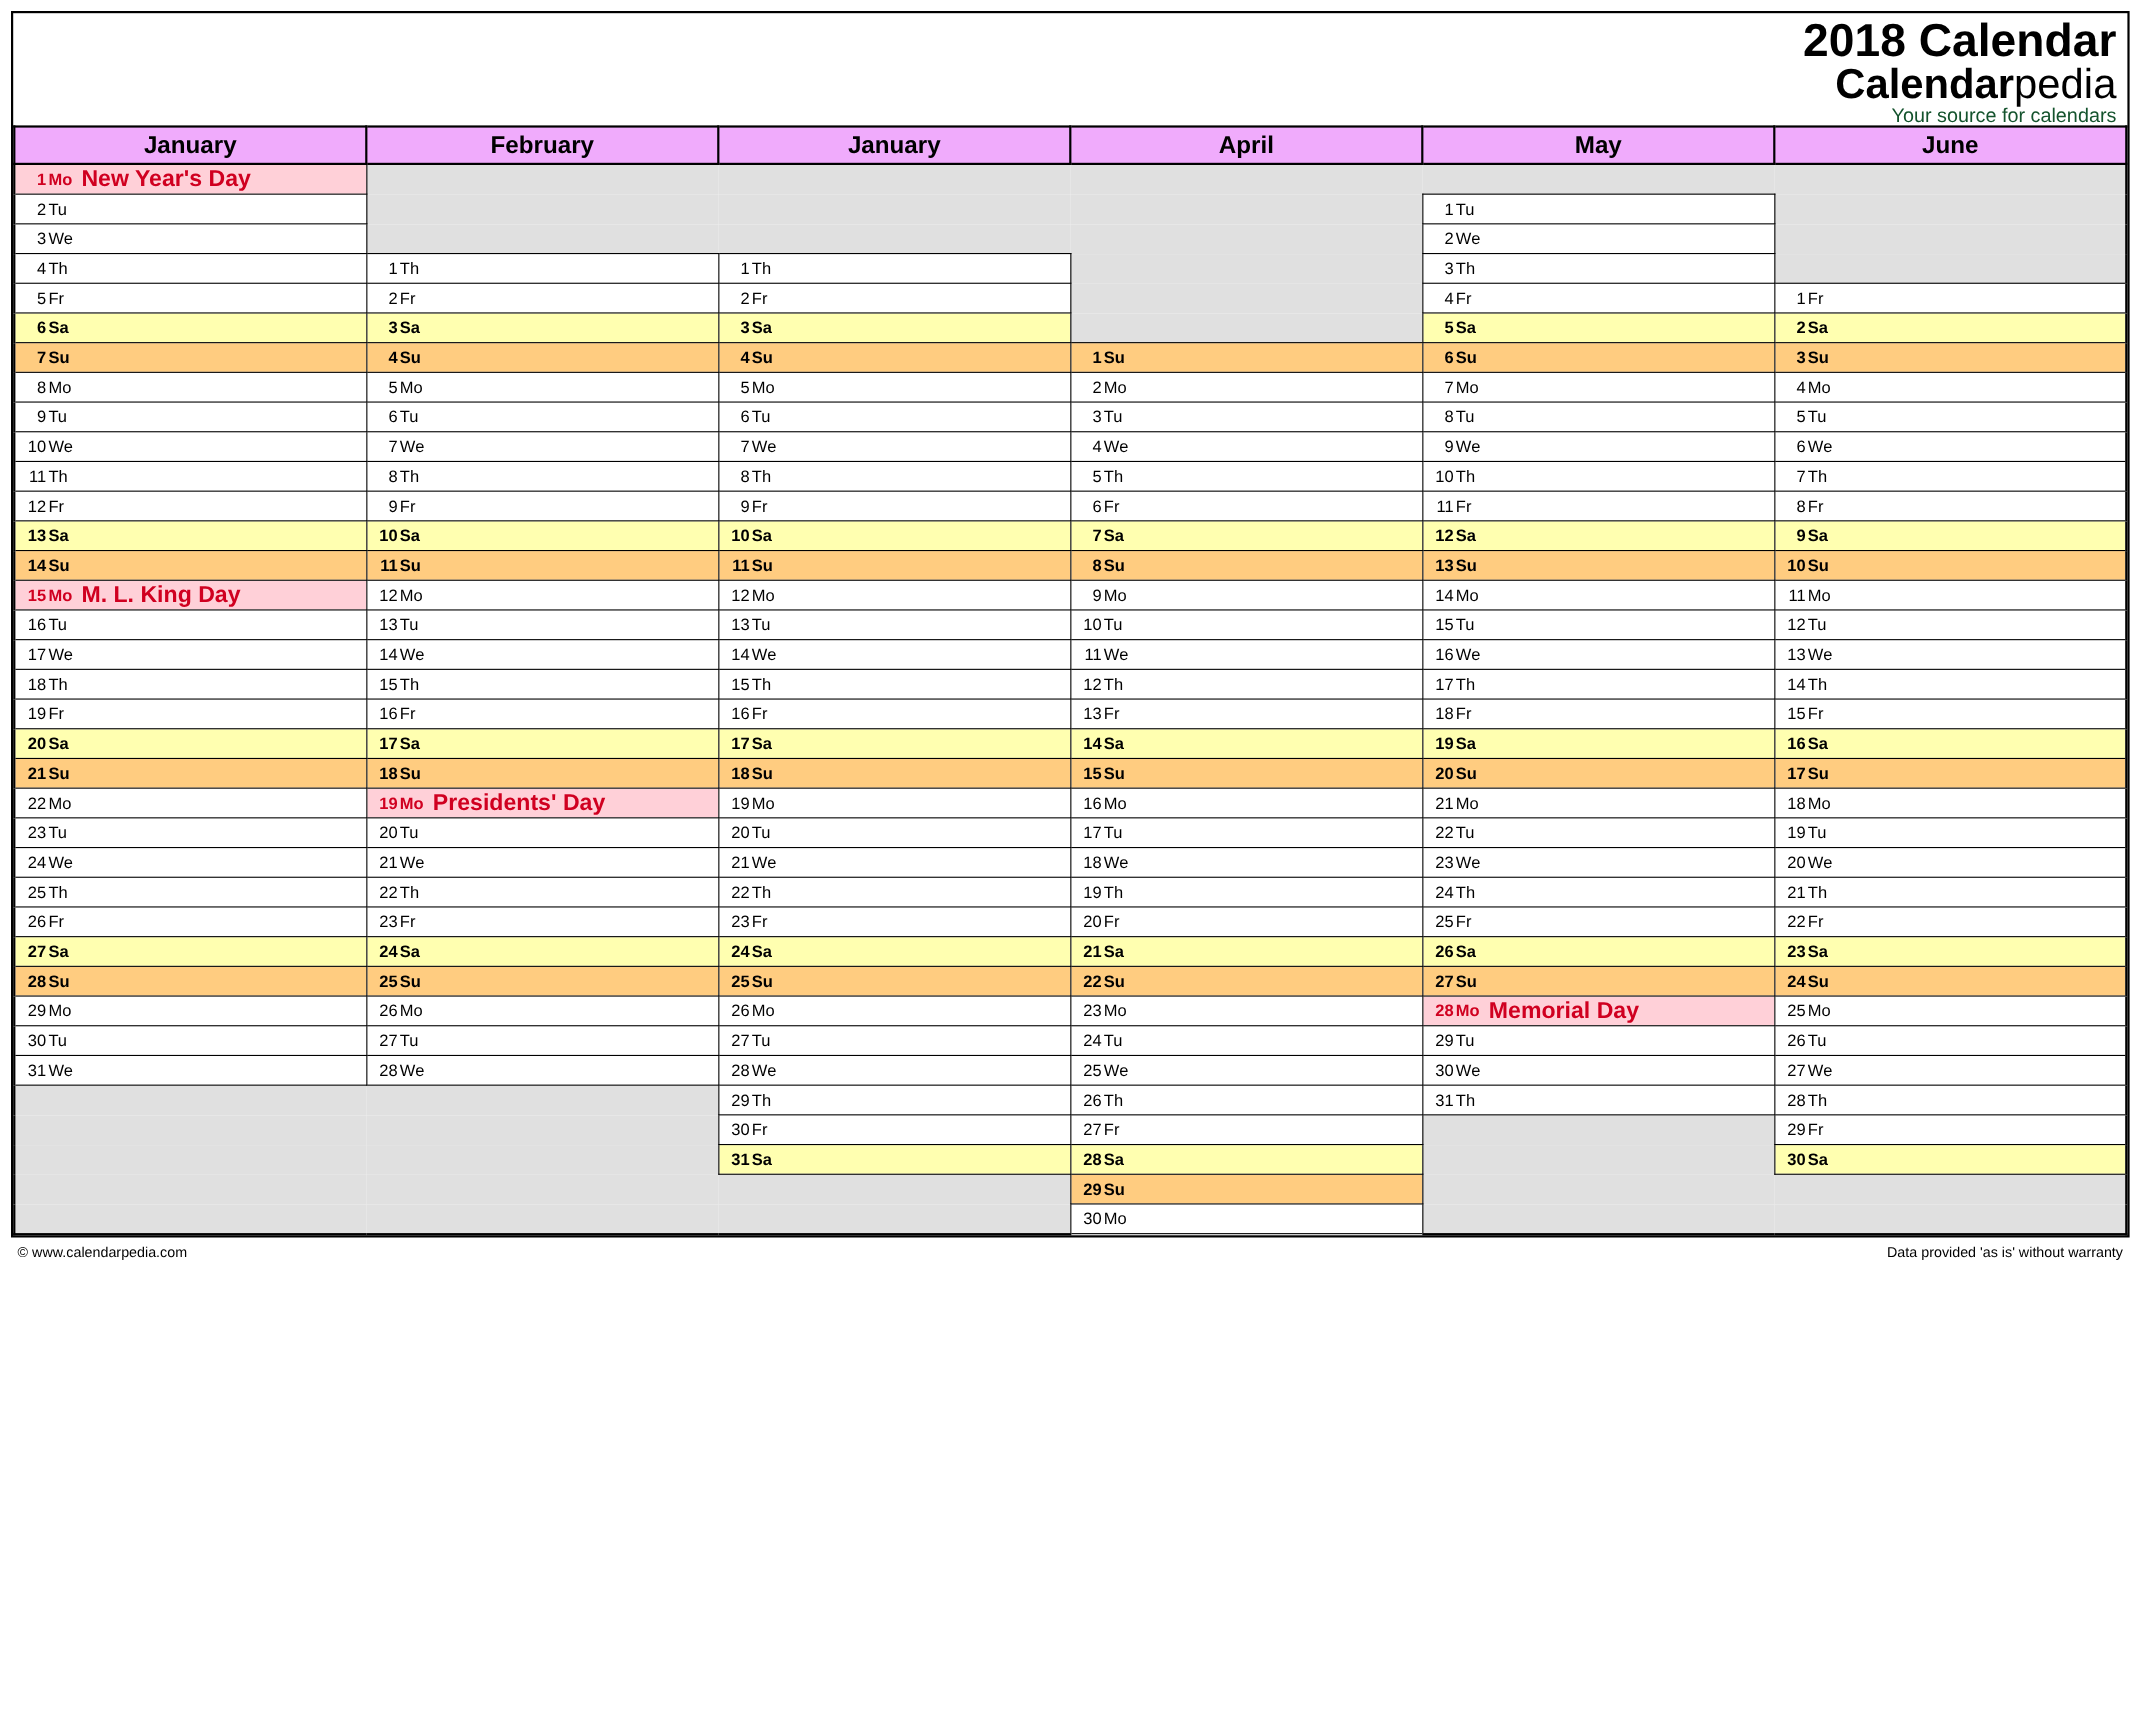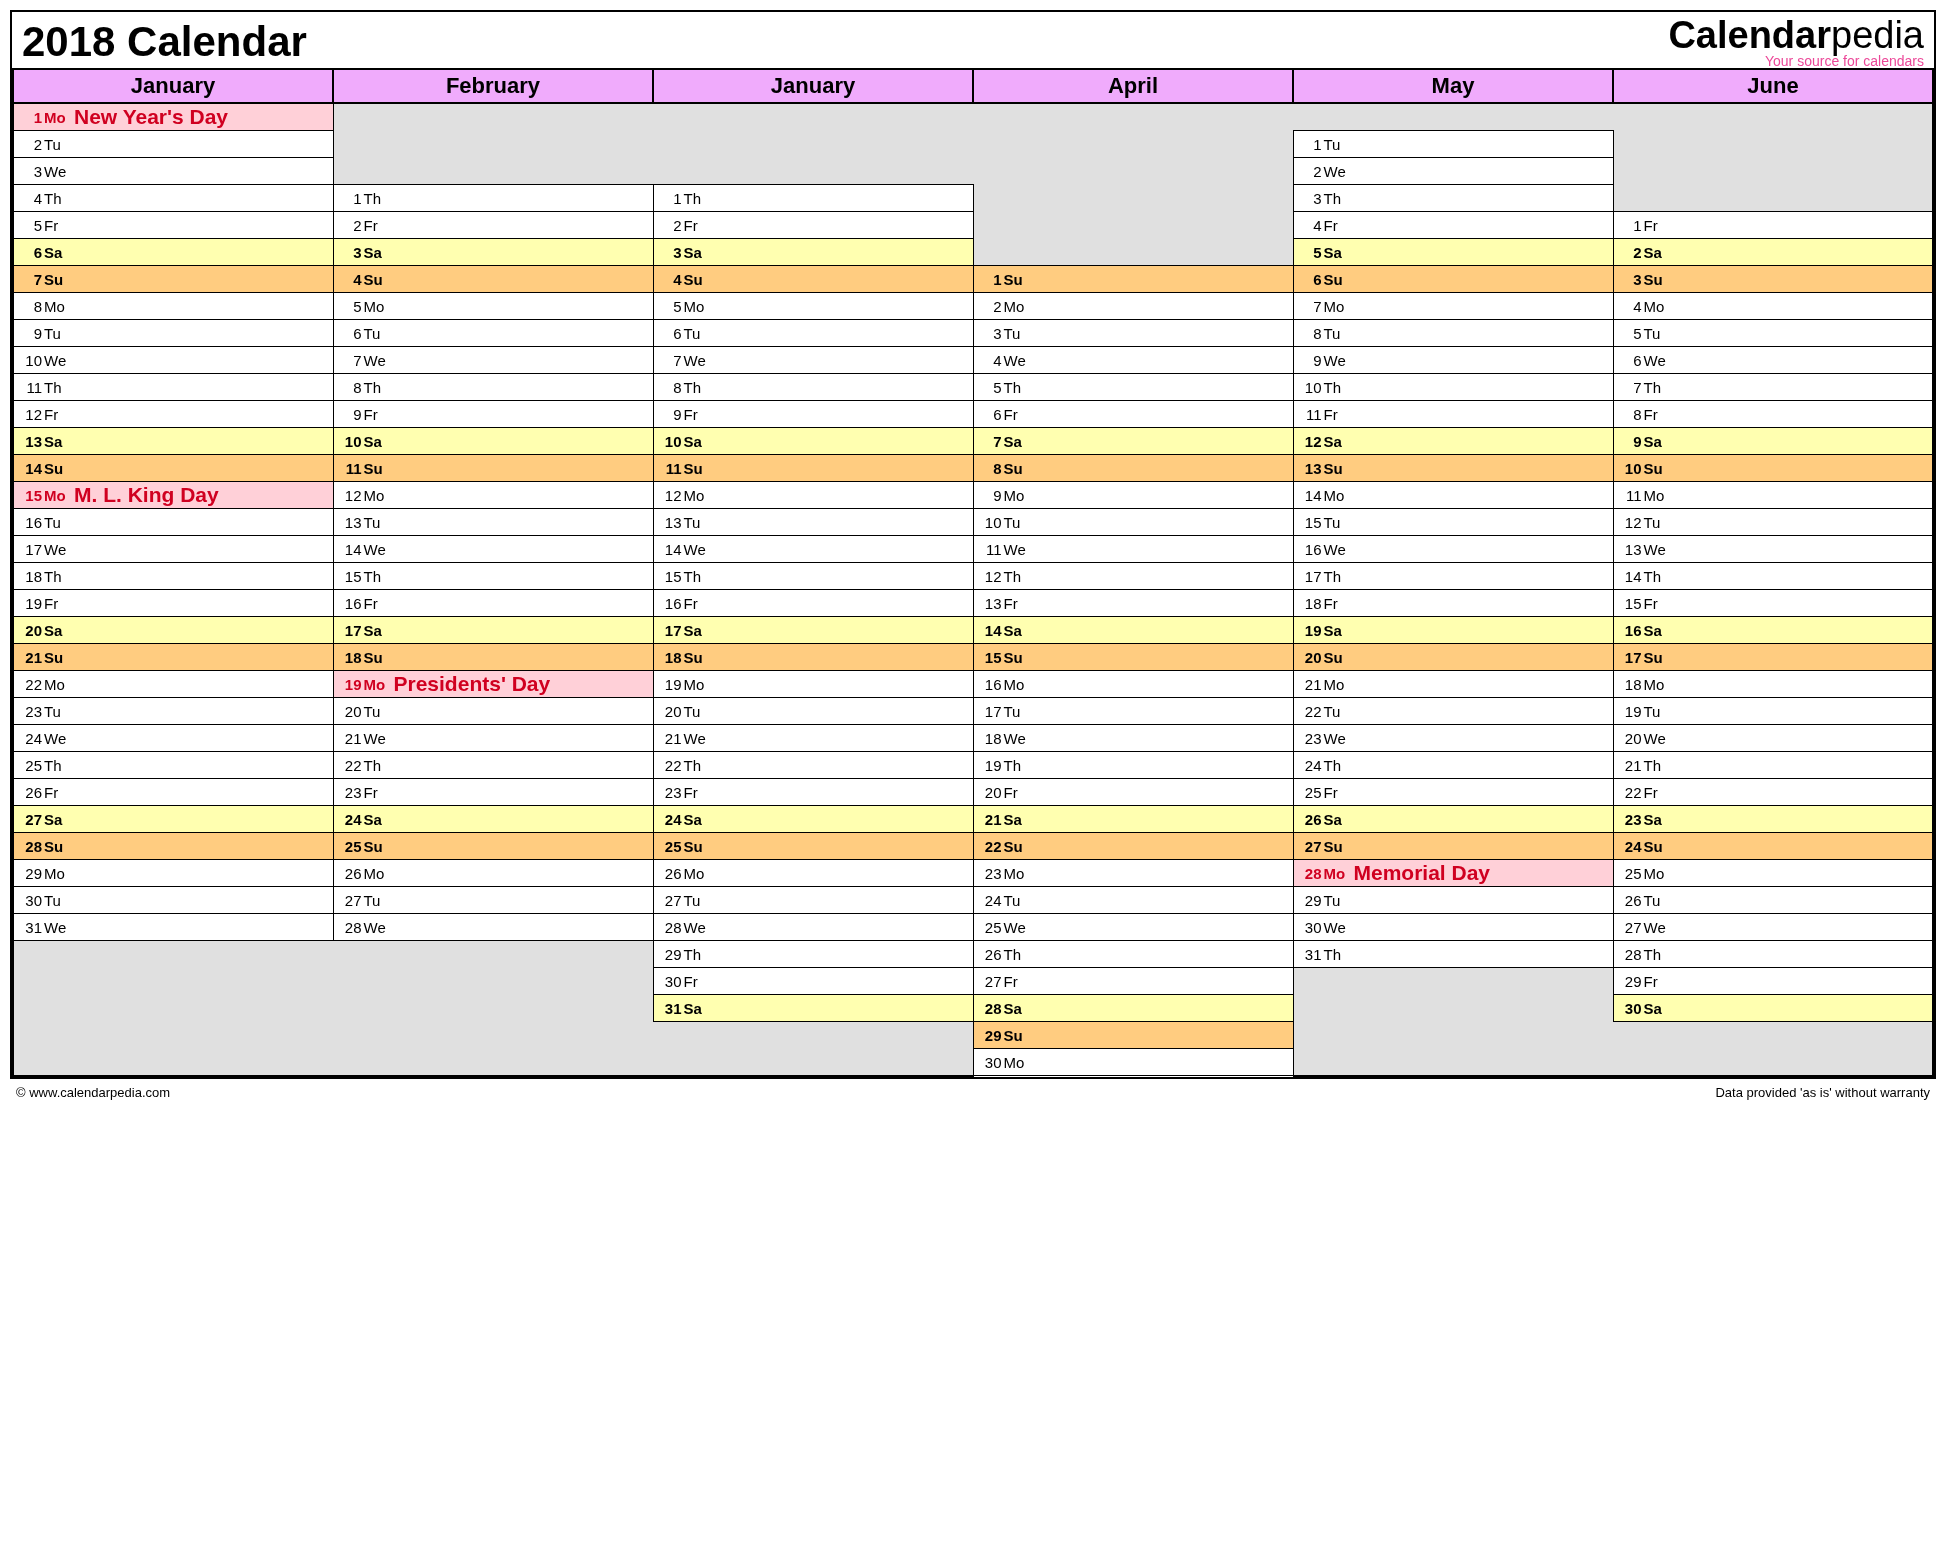--- a/index.html
+++ b/index.html
@@ -1,22 +1,22 @@
 <!DOCTYPE html>
 <html><head>
 <meta charset="utf-8">
 <style>
   body{margin:0;padding:10px 10px 4px 10px;font-family:Arial,Helvetica,sans-serif;background:#fff;color:#000;}
   .frame{border:2px solid #000;}
-  .topbar{display:flex;justify-content:space-between;align-items:center;padding:4px 10px 0 10px;}
+  .topbar{display:flex;justify-content:space-between;align-items:flex-end;padding:4px 10px 0 10px;flex-direction:column;}
   .title{font-size:42px;font-weight:bold;line-height:1;}
   .brand{text-align:right;line-height:1;}
   .brand-main{font-size:38px;}
   .brand-main .bold{font-weight:bold;}
-  .brand-sub{font-size:14px;color:#ec4899;}
+  .brand-sub{font-size:18px;color:#14532d;}
   table{width:100%;border-collapse:collapse;table-layout:fixed;}
   th{border:2px solid #000;font-size:22px;font-weight:bold;text-align:center;height:30px;background:#f0abfc;}
   td{border:1px solid #000;height:26px;padding:0;background:#fff;}
   .cell{display:flex;align-items:center;height:100%;}
   .dnum{width:28px;text-align:right;font-size:15px;padding-right:2px;}
   .dwd{width:30px;font-size:15px;}
   .dtxt{flex:1;font-size:21px;white-space:nowrap;overflow:hidden;}
   td.gap{background:#e0e0e0;border:none;}
   td.gap-b{background:#e0e0e0;border:none;border-bottom:2px solid #000;}
   td.gap-t{background:#e0e0e0;border:none;border-top:1px solid #000;}

